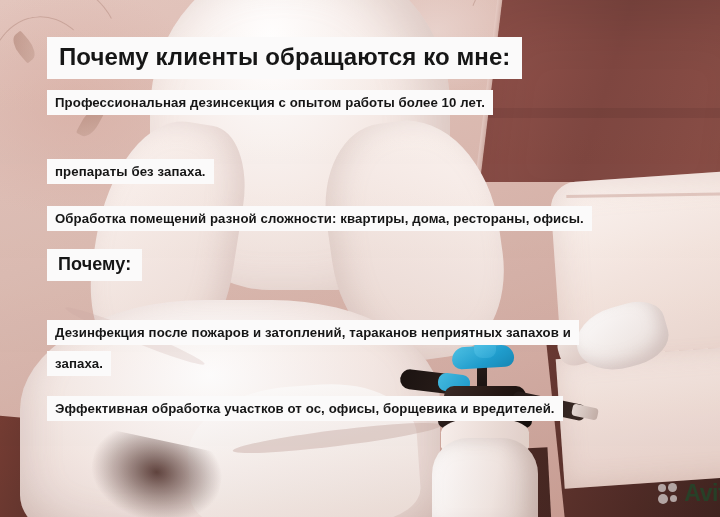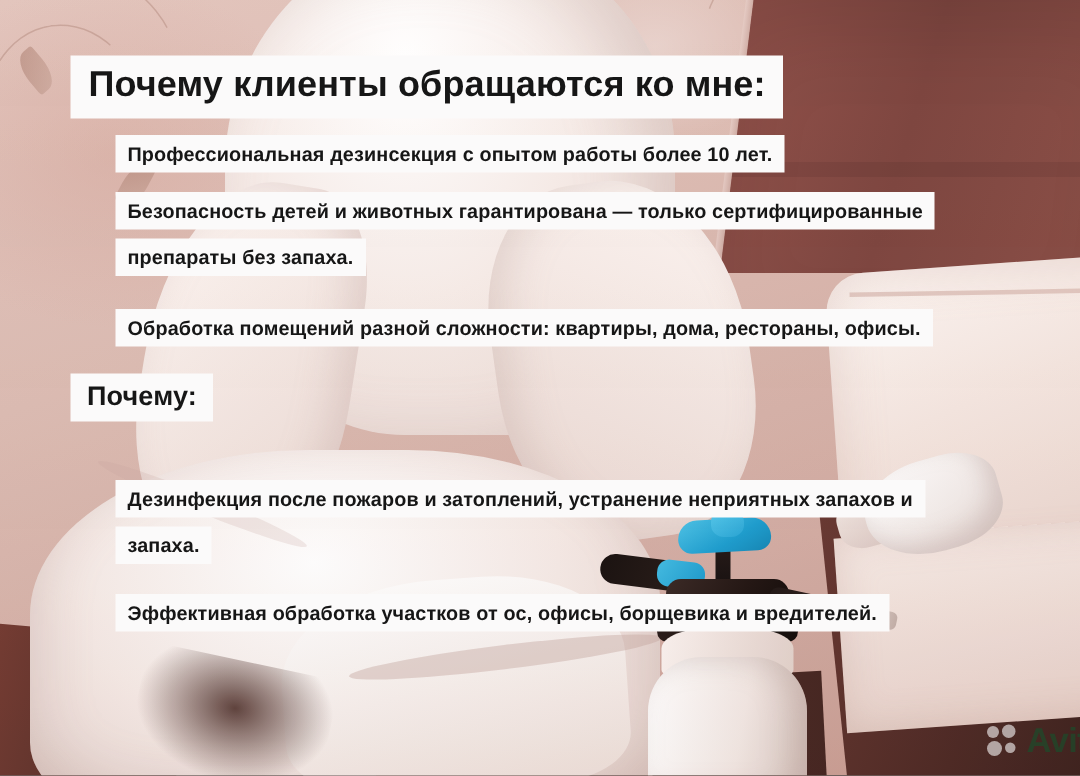--- a/index.html
+++ b/index.html
@@ -240,21 +240,20 @@
     left:47px;top:37px;
   }
   .subtitle{
     font-size:18px;
     padding:5px 11px 6px 11px;
     left:47px;top:249px;
   }
   .body{
     font-size:13.2px;
     padding:5px 8px 5px 8px;
-    margin-left:30px;
   }
 
   
   .avito{
     position:absolute;right:14px;bottom:12px;
     display:flex;align-items:center;gap:5px;
     opacity:.58;
   }
   .avito-dots{position:relative;width:21px;height:21px;}
   .avito-dots i{position:absolute;border-radius:50%;background:#ffffff;display:block;}
@@ -324,29 +323,28 @@
 
     <div class="grade"></div>
   </div>
 
   <div class="overlay">
 
     <div class="line title">Почему клиенты обращаются ко мне:</div>
 
     <div class="line body" style="left:47px;top:90px;">Профессиональная дезинсекция с опытом работы более 10 лет.</div>
 
-    <div class="line body" style="left:47px;top:128px;">Безопасность детей и животных гарантирована — только сертифицированные</div>
     <div class="line body" style="left:47px;top:159px;">препараты без запаха.</div>
 
     <div class="line body" style="left:47px;top:206px;">Обработка помещений разной сложности: квартиры, дома, рестораны, офисы.</div>
 
     <div class="line subtitle">Почему:</div>
 
 
-    <div class="line body" style="left:47px;top:320px;">Дезинфекция после пожаров и затоплений, устранение неприятных запахов и</div>
+    <div class="line body" style="left:47px;top:320px;">Дезинфекция после пожаров и затоплений, тараканов неприятных запахов и</div>
     <div class="line body" style="left:47px;top:351px;">запаха.</div>
 
     <div class="line body" style="left:47px;top:396px;">Эффективная обработка участков от ос, офисы, борщевика и вредителей.</div>
 
     <div class="avito">
       <span class="avito-dots">
         <i class="avito-d1"></i>
           <i class="avito-d2"></i>
           <i class="avito-d3"></i>
           <i class="avito-d4"></i>

